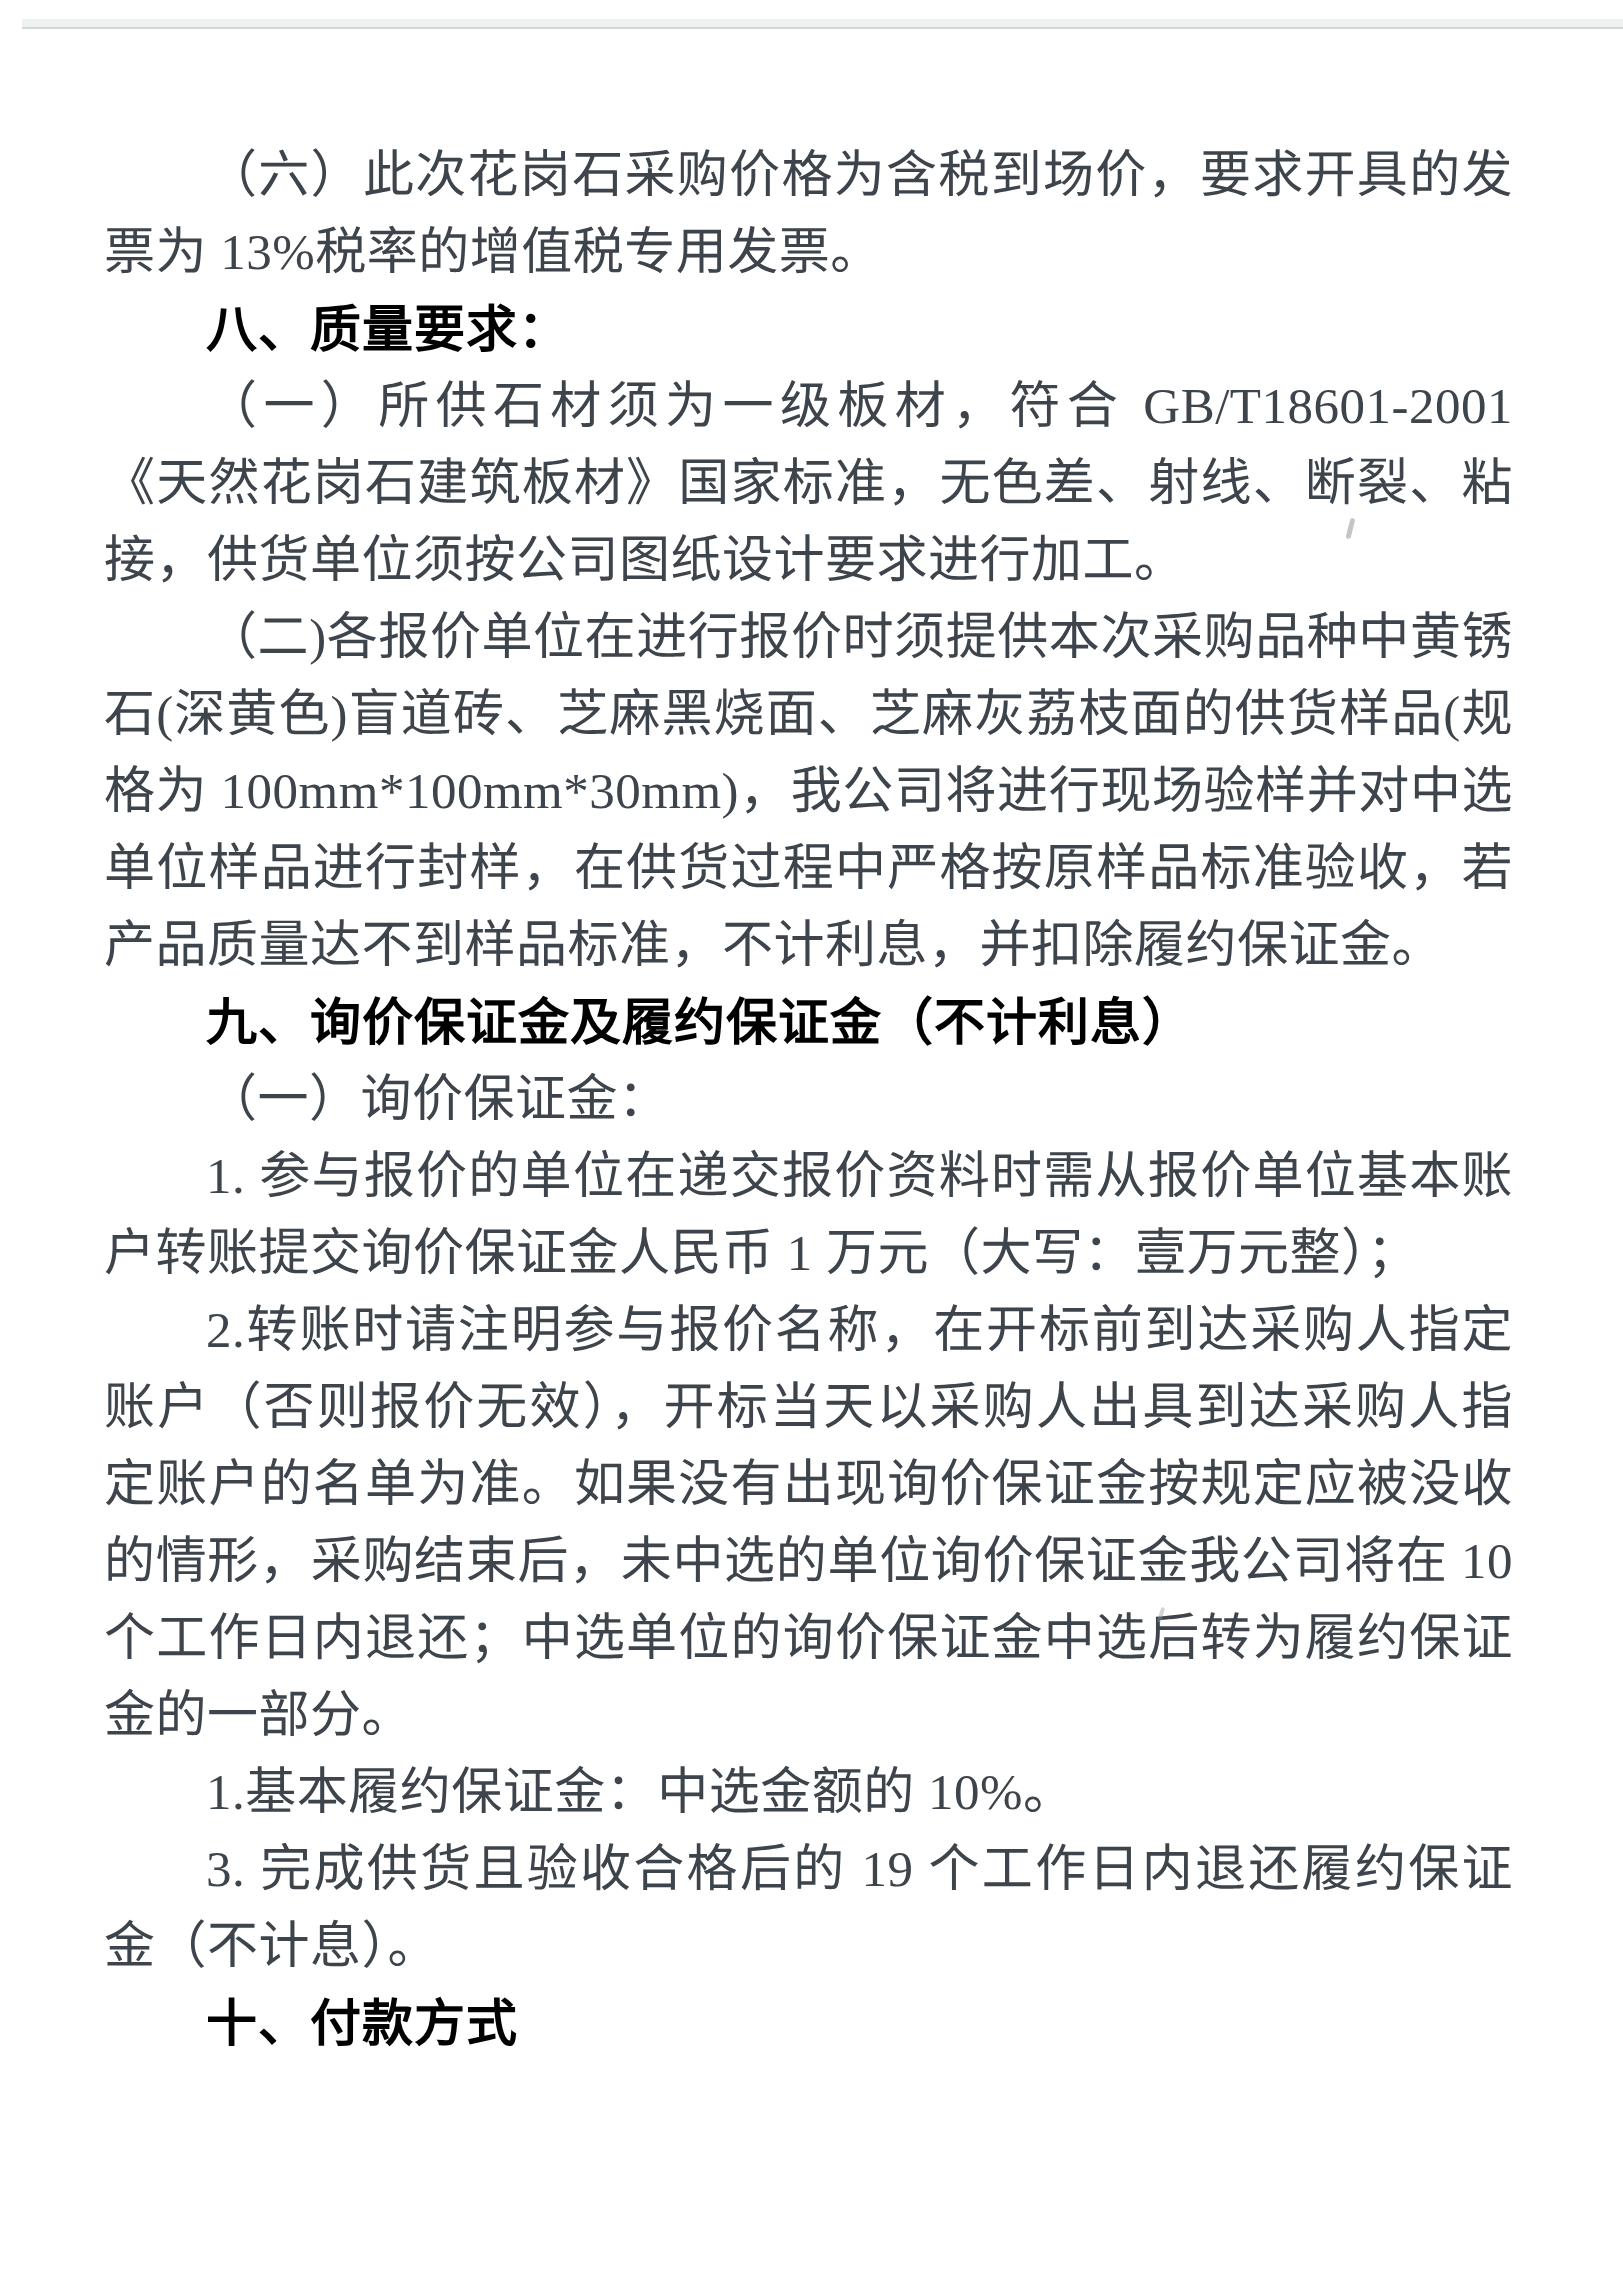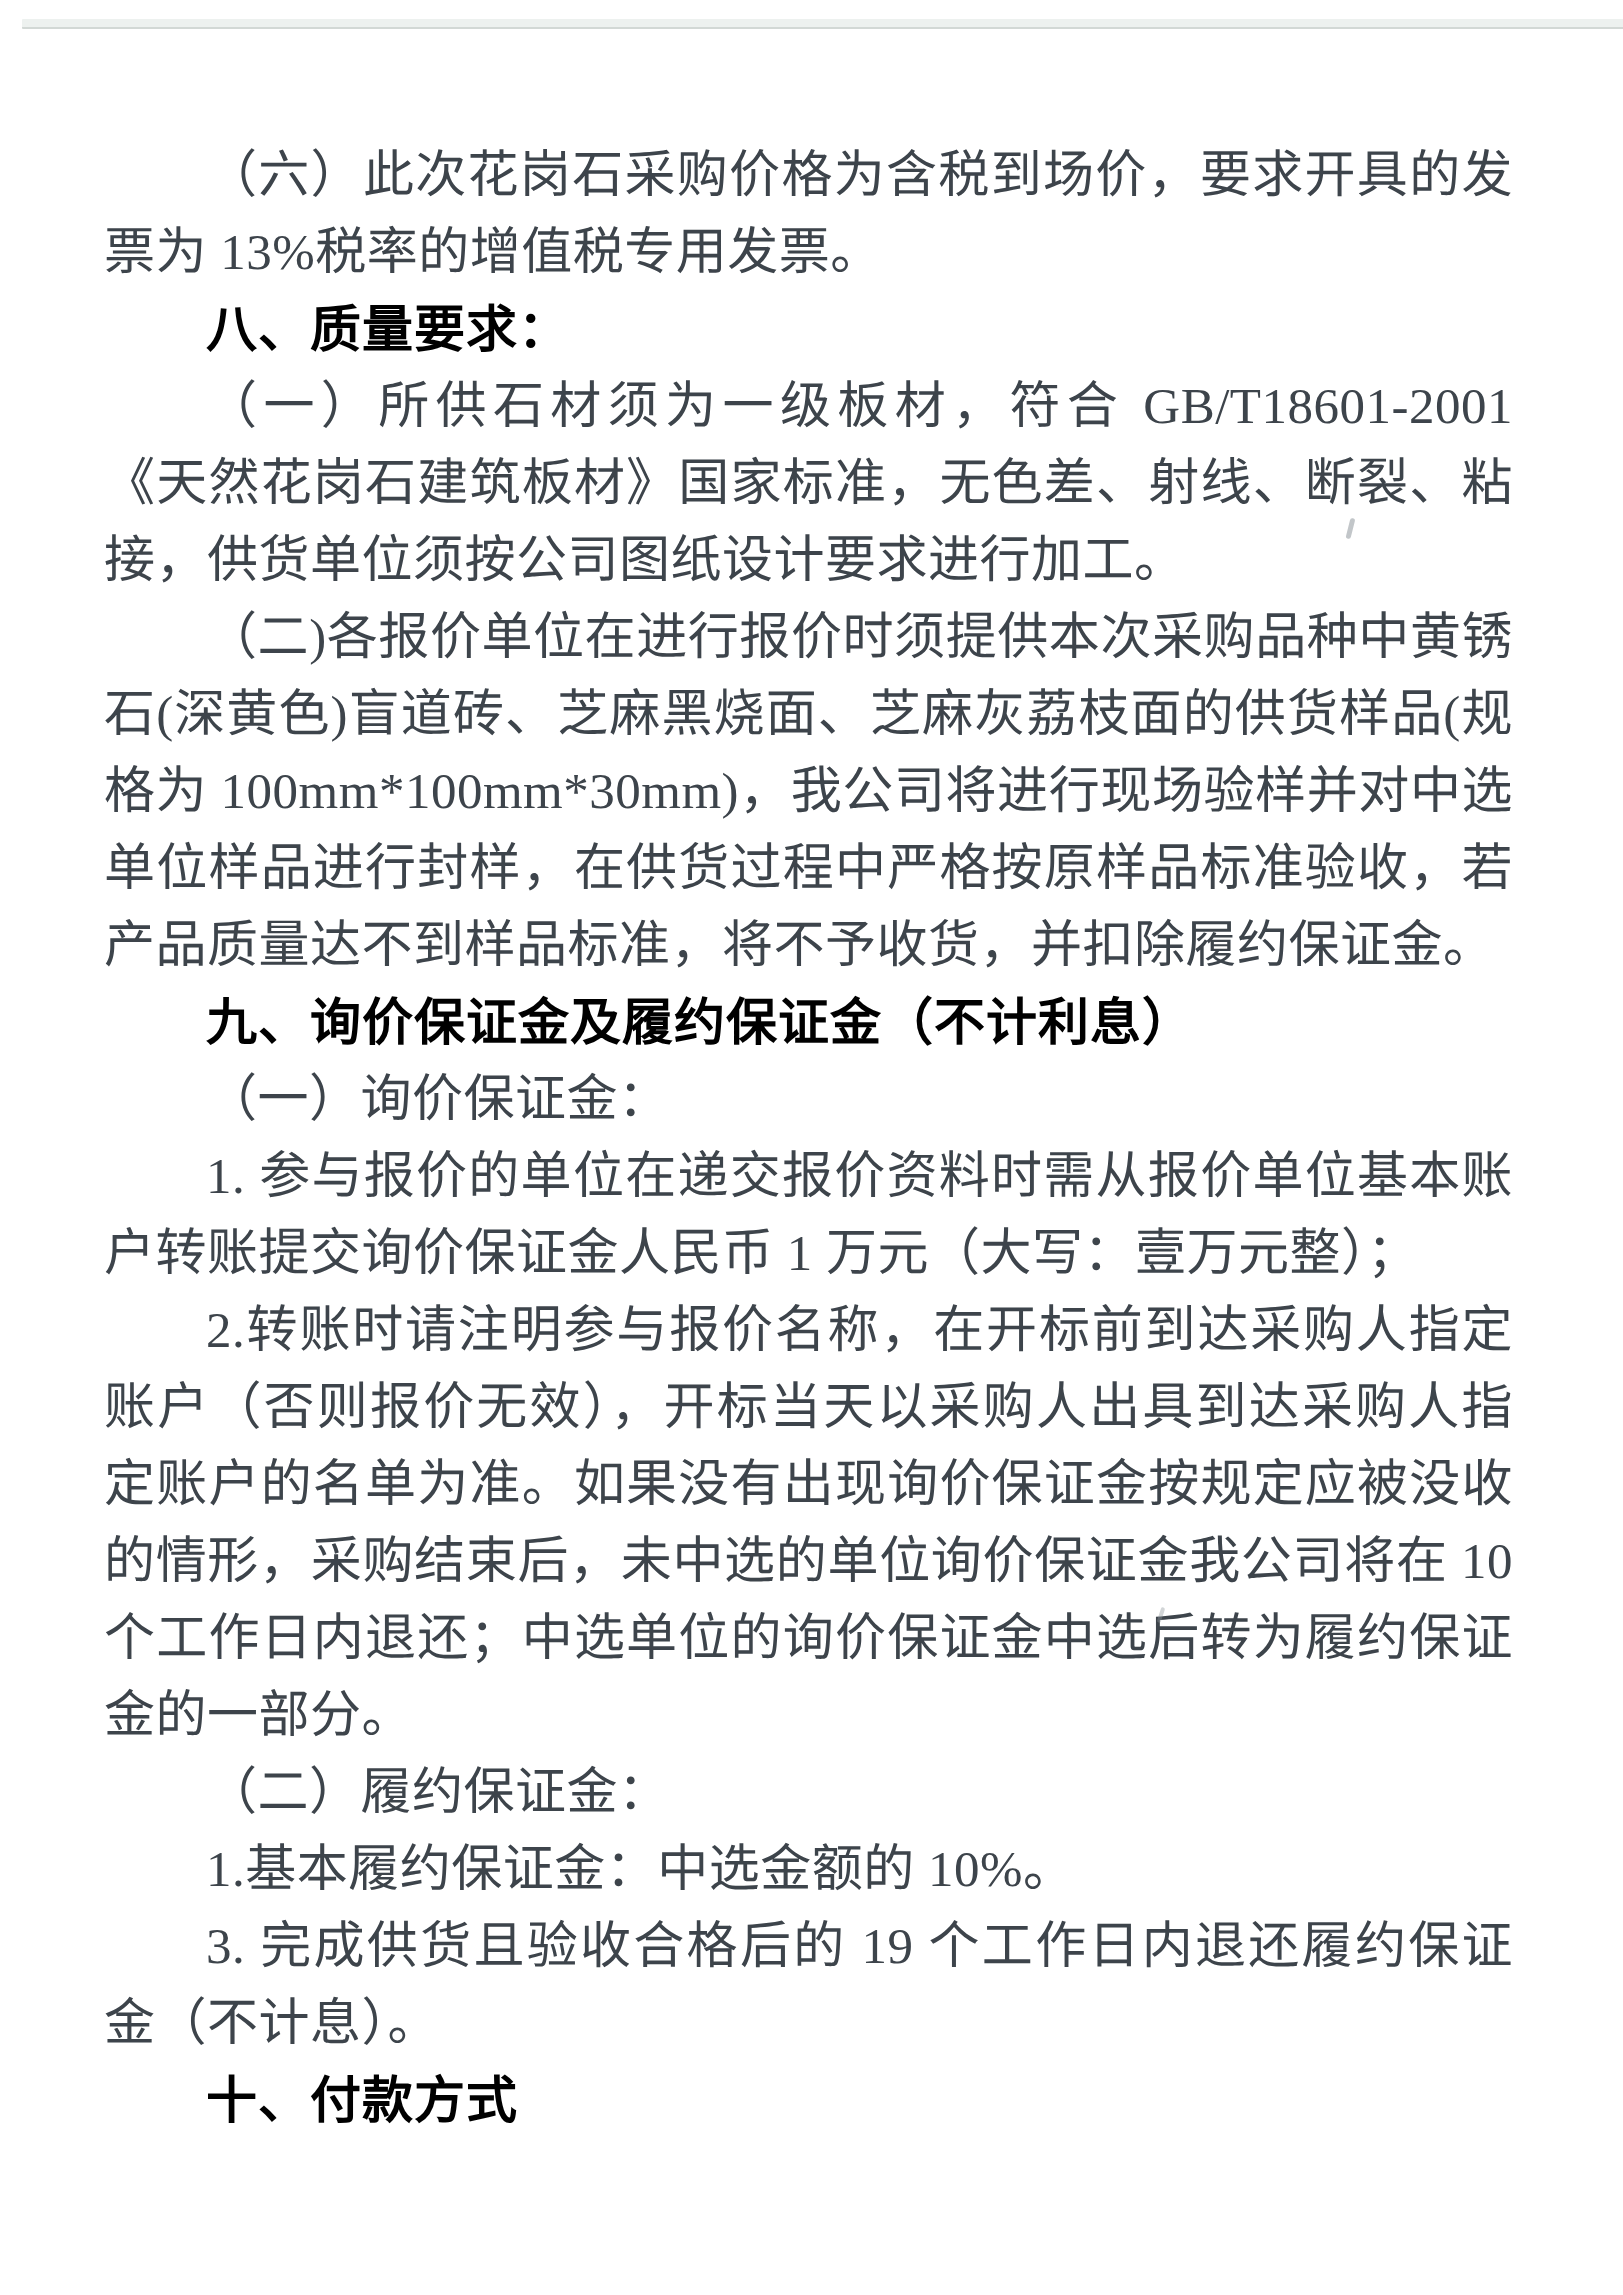--- a/index.html
+++ b/index.html
@@ -77,26 +77,25 @@
 <body>
 
 <div class="page">
 
   <div class="scan-band"></div>
 
   <div class="content">
     <p class="body">（六）此次花岗石采购价格为含税到场价，要求开具的发票为 13%税率的增值税专用发票。</p>
     <p class="heading">八、质量要求：</p>
     <p class="body">（一）所供石材须为一级板材，符合 GB/T18601-2001《天然花岗石建筑板材》国家标准，无色差、射线、断裂、粘接，供货单位须按公司图纸设计要求进行加工。</p>
-    <p class="body">（二)各报价单位在进行报价时须提供本次采购品种中黄锈石(深黄色)盲道砖、芝麻黑烧面、芝麻灰荔枝面的供货样品(规格为 100mm*100mm*30mm)，我公司将进行现场验样并对中选单位样品进行封样，在供货过程中严格按原样品标准验收，若产品质量达不到样品标准，将不予收货，并扣除履约保证金。</p>
+    <p class="body">（二)各报价单位在进行报价时须提供本次采购品种中黄锈石(深黄色)盲道砖、芝麻黑烧面、芝麻灰荔枝面的供货样品(规格为 100mm*100mm*30mm)，我公司将进行现场验样并对中选单位样品进行封样，在供货过程中严格按原样品标准验收，若产品质量达不到样品标准，不计利息，并扣除履约保证金。</p>
     <p class="heading">九、询价保证金及履约保证金（不计利息）</p>
     <p class="body">（一）询价保证金：</p>
     <p class="body">1. 参与报价的单位在递交报价资料时需从报价单位基本账户转账提交询价保证金人民币 1 万元（大写：壹万元整）；</p>
     <p class="body">2.转账时请注明参与报价名称，在开标前到达采购人指定账户（否则报价无效），开标当天以采购人出具到达采购人指定账户的名单为准。如果没有出现询价保证金按规定应被没收的情形，采购结束后，未中选的单位询价保证金我公司将在 10 个工作日内退还；中选单位的询价保证金中选后转为履约保证金的一部分。</p>
-    <p class="body">（二）履约保证金：</p>
     <p class="body">1.基本履约保证金：中选金额的 10%。</p>
     <p class="body">3. 完成供货且验收合格后的 19 个工作日内退还履约保证金（不计息）。</p>
     <p class="heading">十、付款方式</p>
   </div>
 
   <div class="speck speck-1"></div>
   <div class="speck speck-2"></div>
 
 </div>
 

